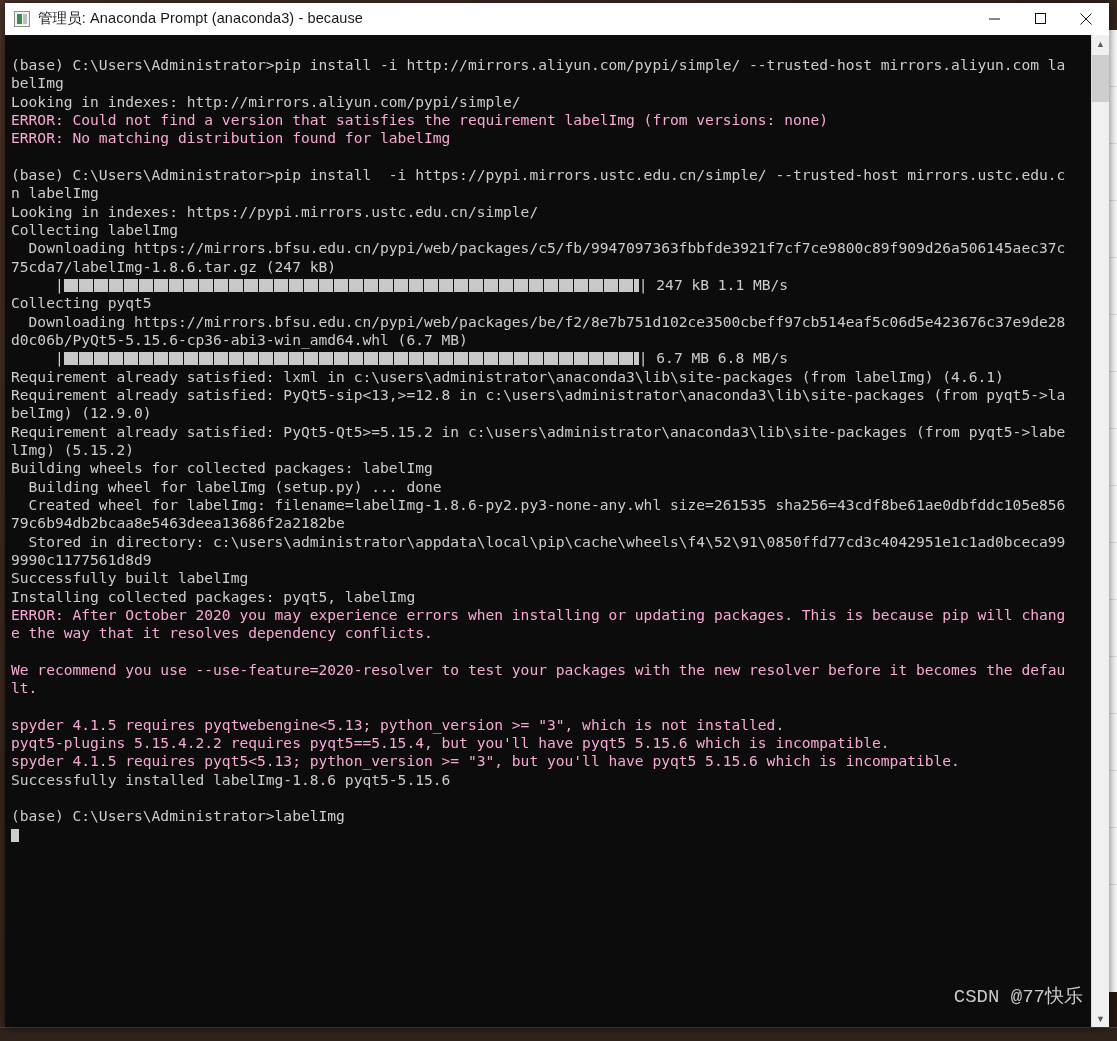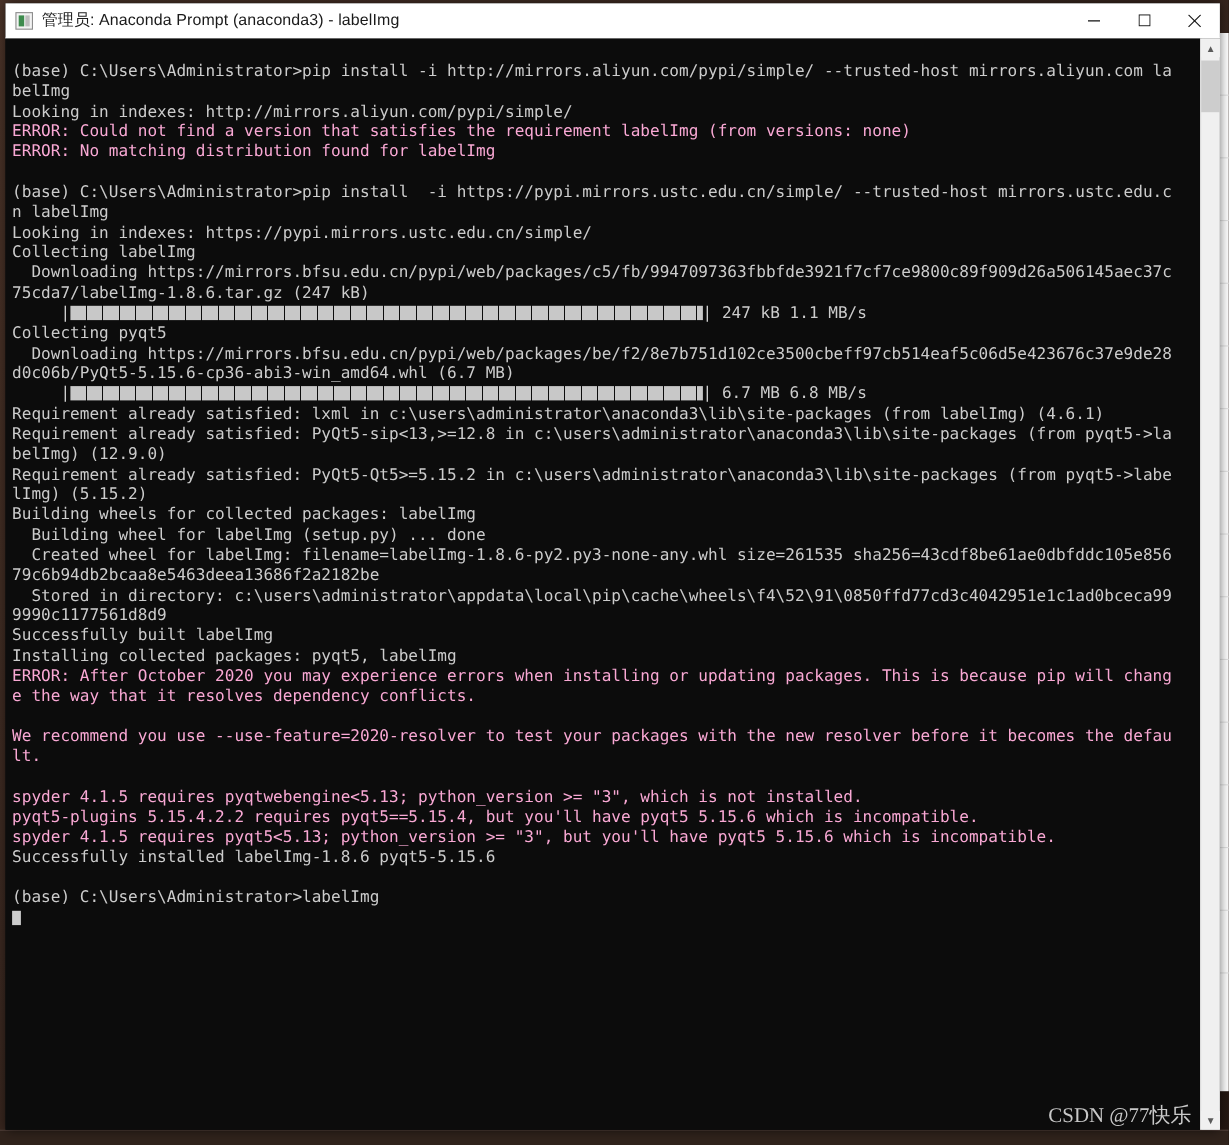--- a/index.html
+++ b/index.html
@@ -191,24 +191,24 @@
     width: 17px;
     height: 47px;
     background: #cdcdcd;
   }
   #sb-track { flex: 1 1 auto; }
 
   
   #watermark {
     position: absolute;
     right: 26px;
-    bottom: 0;
+    bottom: 18px;
     color: #d8d8d8;
     font-size: 19px;
-    font-family: Liberation Serif, serif;
+    font-family: Liberation Mono, monospace;
     opacity: 0.92;
     white-space: nowrap;
   }
 </style>
 </head>
 <body>
 
 <div id="desktop"></div>
 
 <div id="bg-window">
@@ -228,21 +228,21 @@
     <div class="bg-row">6</div>
     <div class="bg-row">b</div>
   </div>
 
 <div id="taskbar"></div>
 
 <div id="console-window">
 
   <div id="titlebar">
     <div id="app-icon"></div>
-    <div id="window-title">管理员: Anaconda Prompt (anaconda3) - labelImg</div>
+    <div id="window-title">管理员: Anaconda Prompt (anaconda3) - because</div>
     <div id="window-controls">
       <div class="wbtn">
         <svg width="11" height="11" viewBox="0 0 11 11">
             <line x1="0" y1="6" x2="11" y2="6" stroke="#111" stroke-width="1"></line>
           </svg>
       </div>
       <div class="wbtn">
         <svg width="11" height="11" viewBox="0 0 11 11">
             <rect x="0.5" y="0.5" width="10" height="10" fill="none" stroke="#111" stroke-width="1"></rect>
           </svg>

